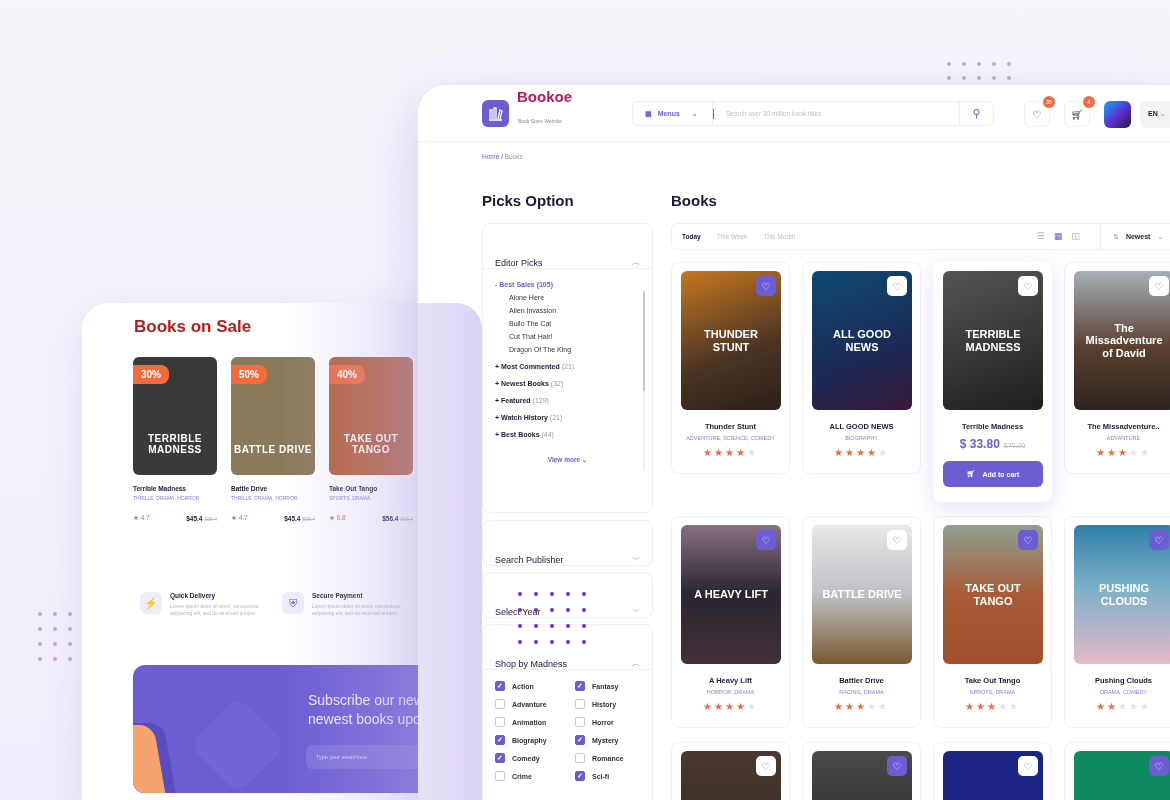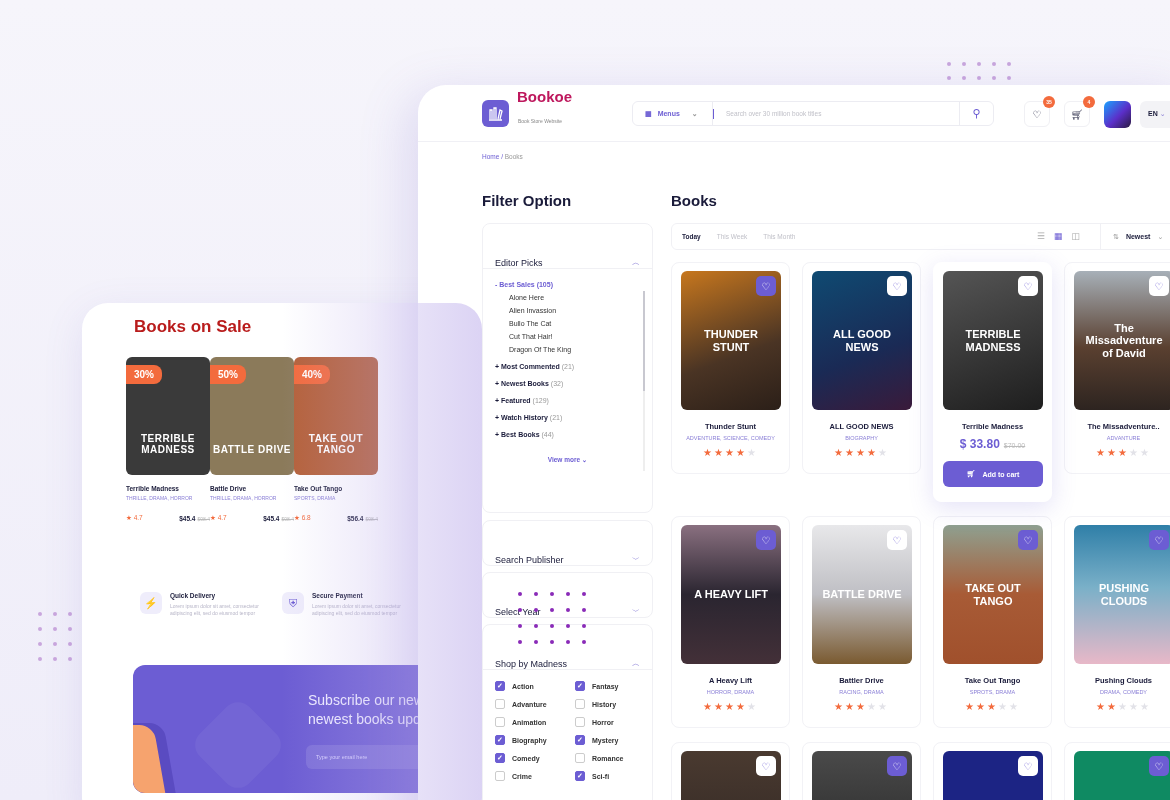--- a/index.html
+++ b/index.html
@@ -6,21 +6,21 @@
 html,body{width:1170px;height:800px;overflow:hidden}
 body{font-family:"Liberation Sans",sans-serif;background:linear-gradient(180deg,#f6f5fb 0%,#efedf9 100%);position:relative;color:#1a1b3a}
 .dots{position:absolute;display:grid;gap:0}
 .dot{width:4px;height:4px;border-radius:50%;background:#c9a7dd}
 .dots.purple .dot{background:#8a2bb8}
 
 
 .back{position:absolute;left:82px;top:303px;width:400px;height:520px;background:#fff;border-radius:26px;overflow:hidden;box-shadow:0 10px 40px rgba(110,90,200,.12)}
 .back .fade{position:absolute;right:0;top:0;width:200px;height:100%;background:linear-gradient(90deg,rgba(255,255,255,0) 0%,rgba(190,175,235,.55) 100%);pointer-events:none;z-index:5}
 .back h2{position:absolute;left:52px;top:14px;font-size:17px;font-weight:700;color:#b91c1c}
-.sale-list{position:absolute;left:44px;top:54px;display:flex;}
+.sale-list{position:absolute;left:51px;top:54px;display:flex;gap:14px}
 .sale-item{width:84px}
 .sale-cover{width:84px;height:118px;border-radius:6px;position:relative;overflow:hidden;display:flex;align-items:flex-end;justify-content:center;padding-bottom:20px}
 .sale-cover .badge{position:absolute;left:0;top:8px;background:#f36b3d;color:#fff;font-size:10px;font-weight:700;padding:4px 8px;border-radius:0 8px 8px 0}
 .sale-cover .ct{color:#fff;font-weight:900;font-size:10px;text-align:center;line-height:1.1;letter-spacing:.5px}
 .sale-title{font-size:6.5px;font-weight:700;margin-top:10px}
 .sale-genre{font-size:5px;color:#8a7fd6;margin-top:3px}
 .sale-meta{display:flex;justify-content:space-between;align-items:center;margin-top:13px;font-size:6.5px}
 .sale-meta .rate{color:#f36b3d}
 .sale-meta .p{font-weight:700}
 .sale-meta .o{color:#bbb;text-decoration:line-through;font-size:5px;font-weight:400;margin-left:2px}
@@ -214,21 +214,21 @@
       </div>
     <div class="iconbtn" style="left:646px">
         <span>🛒︎</span>
         <span class="cnt">4</span>
       </div>
     <div class="avatar"></div>
     <div class="lang"><span>EN</span> <span style="color:#8a7fd6;font-weight:400">⌄</span></div>
   </div>
   <div class="crumb"><span class="home">Home /</span> <span>Books</span></div>
 
-  <div class="ftitle">Filter Option</div>
+  <div class="ftitle">Picks Option</div>
   <div class="fbox ep" style="top:138px;height:290px">
     <div class="fhead">
         <span>Editor Picks</span>
         <span class="ch">︿</span>
       </div>
     <div class="fbody" id="epBody">
       <div class="sel">- Best Sales (105)</div>
       <div id="epSubs">
           <div class="sub-it">Alone Here</div>
           <div class="sub-it">Alien Invassion</div>

